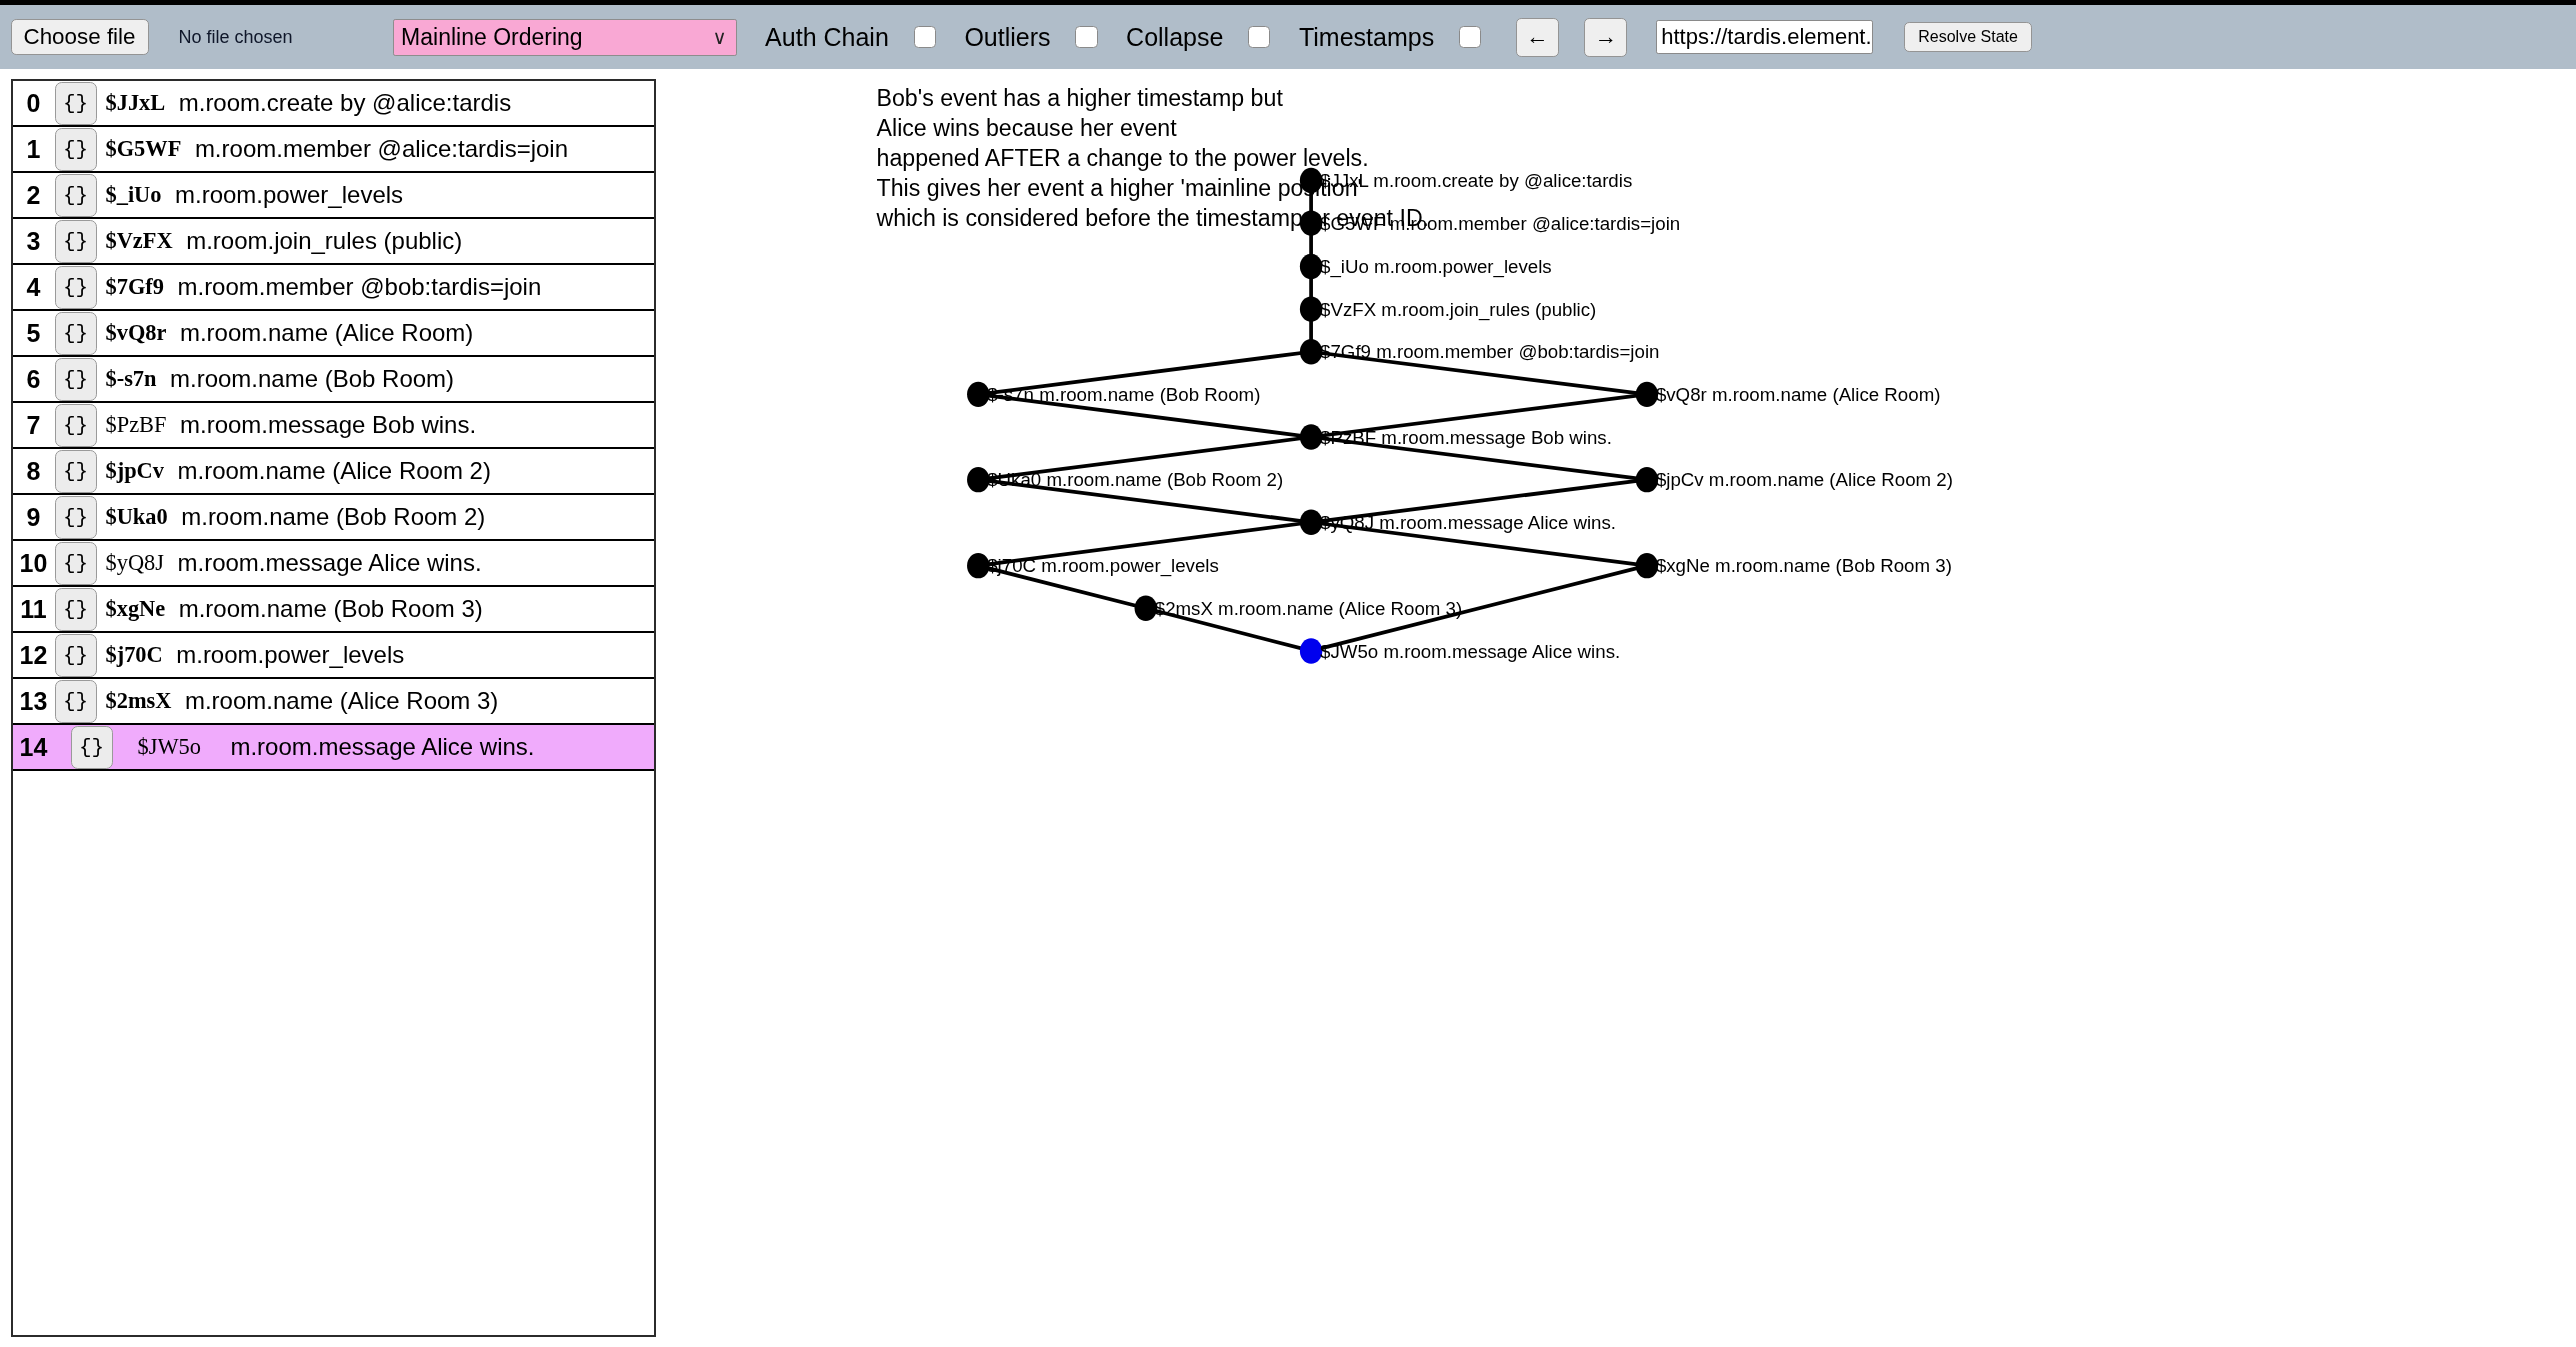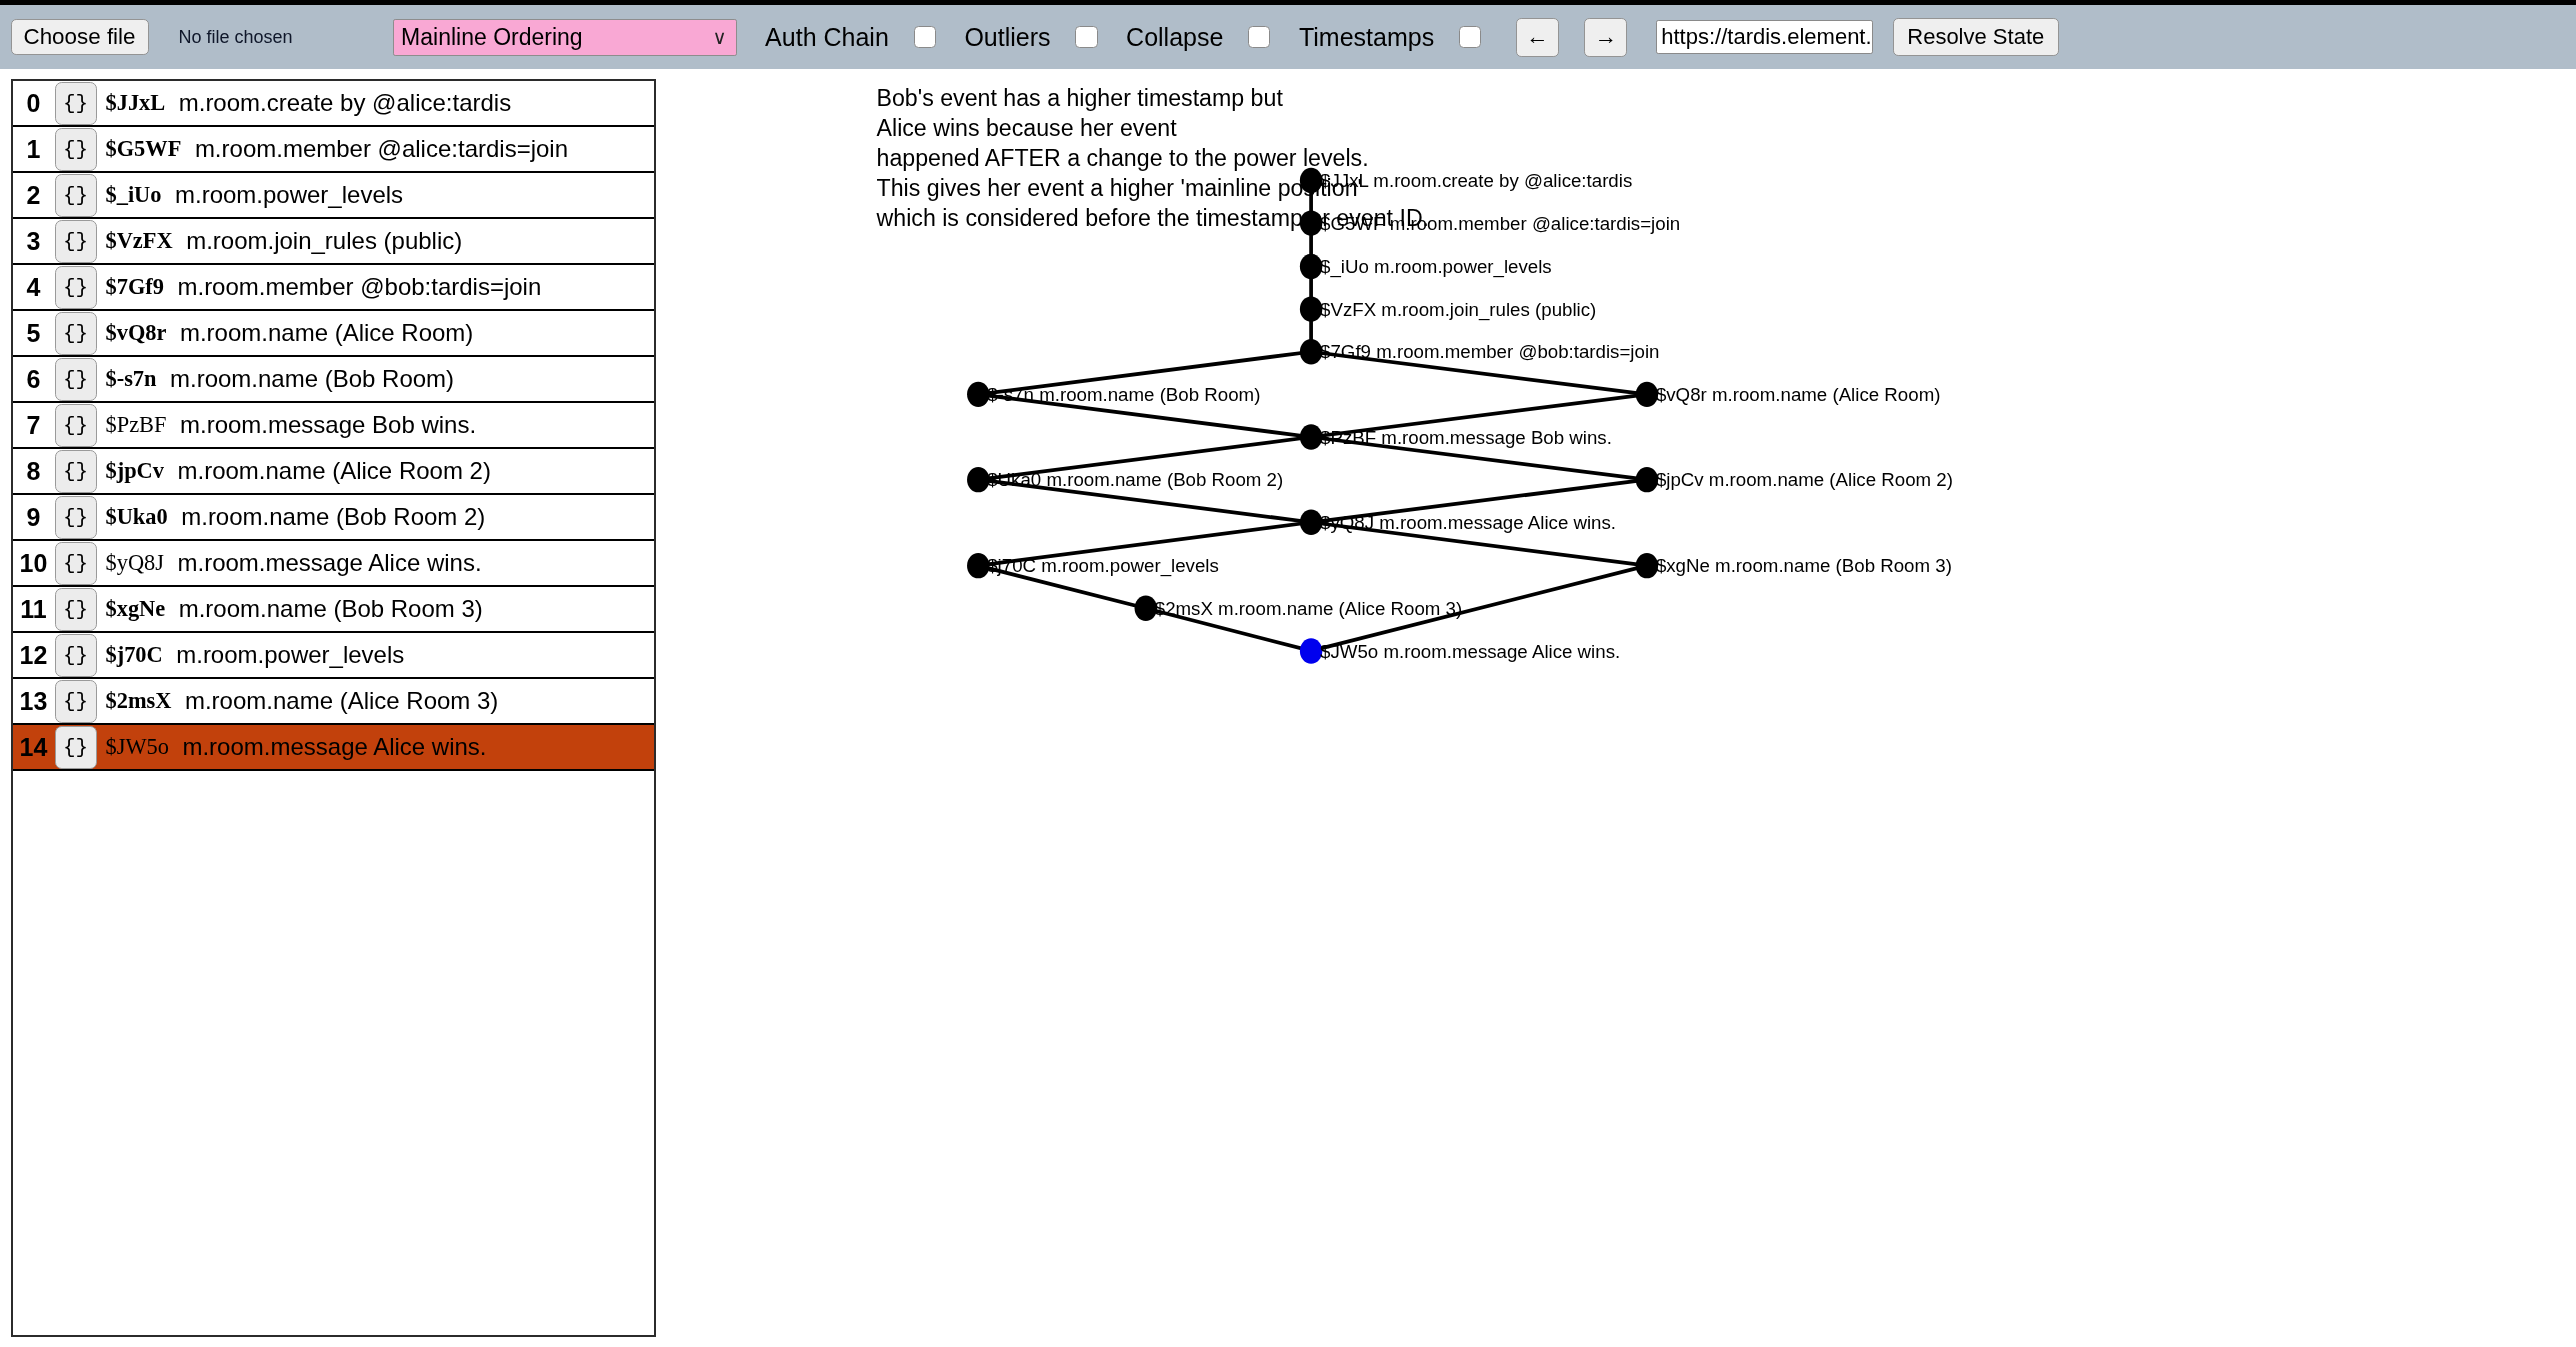--- a/index.html
+++ b/index.html
@@ -89,41 +89,41 @@
     border-radius:2.2px;
     font-size:22px;
     font-family:"Liberation Sans", sans-serif;
     color:#000;
     display:flex;align-items:center;
     padding:0 4.5px;
     box-sizing:border-box;
     overflow:hidden;white-space:nowrap;
     cursor:text;
   }
-  #resolve-state{margin-left:2px;font-size:22px;padding:6px 13.5px;}
+  #resolve-state{margin-left:13px;font-size:16px;padding:6px 13.5px;}
 
   
   #sidebar{
     position:absolute;left:10.5px;top:79px;
     width:645px;height:1258px;
     background:#ffffff;
     border:2.2px solid #2b2b2b;
     box-sizing:border-box;
     overflow:hidden;
   }
   .ev-row{
     display:flex;align-items:center;
     height:46px;
     border-bottom:2.2px solid #000000;
     box-sizing:border-box;
     background:#ffffff;
     cursor:pointer;
     position:relative;
   }
-  .ev-row.selected{background:#c2410c;}
+  .ev-row.selected{background:#f0abfc;gap:16px;}
   .ev-idx{
     width:42px;flex:0 0 42px;
     text-align:center;
     font-size:25px;
     font-weight:bold;
     color:#000;
     font-family:"Liberation Sans", sans-serif;
   }
   .ev-json{
     width:42px;height:43px;flex:0 0 42px;

